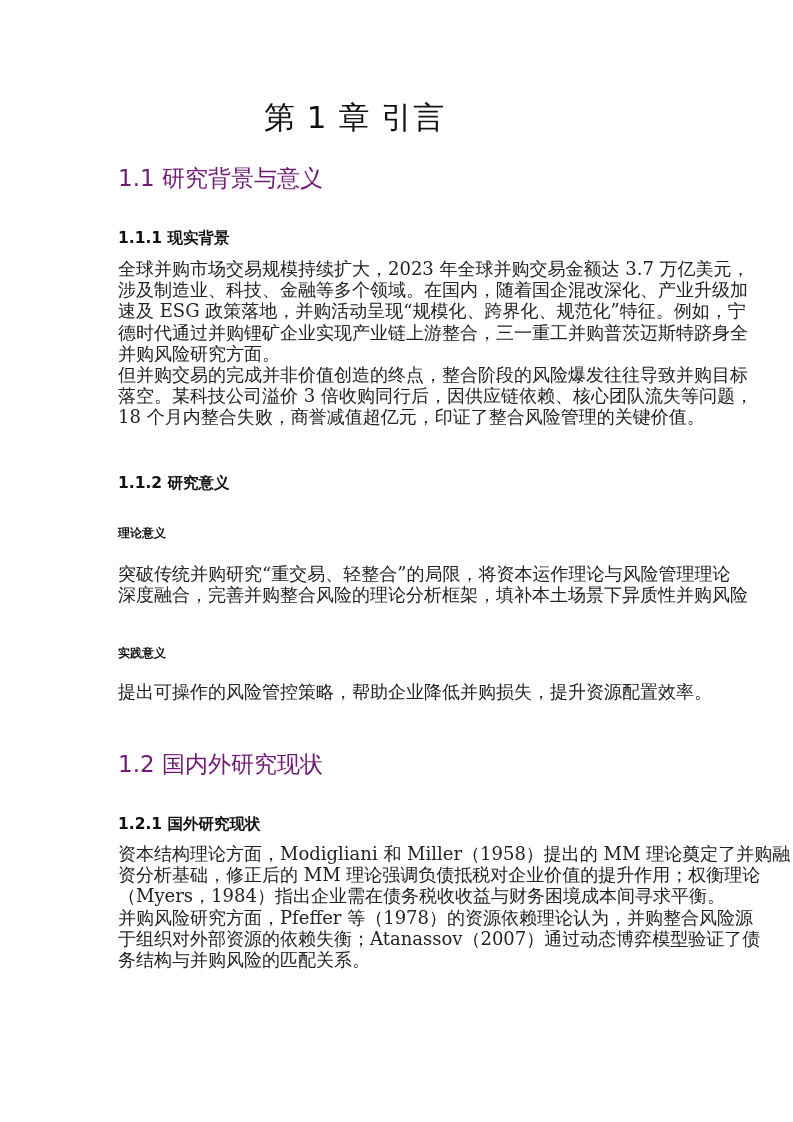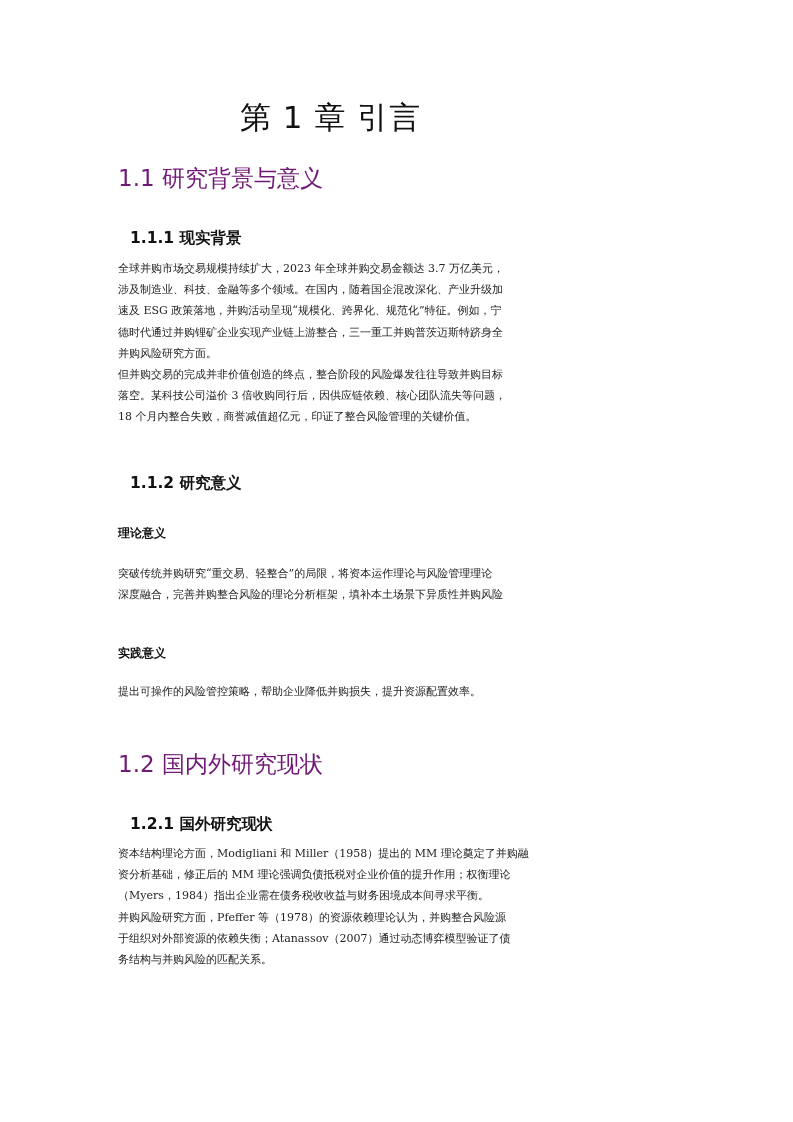--- a/index.html
+++ b/index.html
@@ -1,28 +1,28 @@
 <!DOCTYPE html>
 <html><head>
   <meta charset="utf-8">
   <style>
     html, body { margin: 0; padding: 0; background: #ffffff; }
     body { width: 793px; height: 1122px; position: relative; overflow: hidden;
            font-family: "DejaVu Serif", "Liberation Serif", serif; color: #1a1a1a; }
     .page { position: absolute; left: 0; top: 0; width: 793px; height: 1122px; }
     .abs { position: absolute; white-space: nowrap; }
-    .chapter-title { left: 240px; top: 97px; font-size: 31px; line-height: 40px;
+    .chapter-title { left: 264px; top: 97px; font-size: 31px; line-height: 40px;
                      font-family: "DejaVu Sans", "Liberation Sans", sans-serif; font-weight: normal; letter-spacing: 1px; color: #111; }
     .h2 { left: 118px; font-size: 23px; line-height: 30px;
           font-family: "DejaVu Sans", "Liberation Sans", sans-serif; color: #701a75; }
     .h3 { left: 118px; font-size: 15.5px; line-height: 22px; font-weight: bold;
-          font-family: "DejaVu Sans", "Liberation Sans", sans-serif; color: #111; margin-left: 12px; }
+          font-family: "DejaVu Sans", "Liberation Sans", sans-serif; color: #111; }
     .h4 { left: 118px; font-size: 12px; line-height: 20px; font-weight: bold;
           font-family: "DejaVu Sans", "Liberation Sans", sans-serif; color: #111; }
-    .para { left: 118px; width: 560px; font-size: 11px; line-height: 21.2px; color: #222;
+    .para { left: 118px; width: 560px; font-size: 18px; line-height: 21.2px; color: #222;
             font-family: "DejaVu Serif", "Liberation Serif", serif; }
     .para .line { display: block; white-space: nowrap; }
   </style>
 </head>
 <body>
 
 <div class="page">
 
   <div class="abs chapter-title">第 1 章  引言</div>
 

